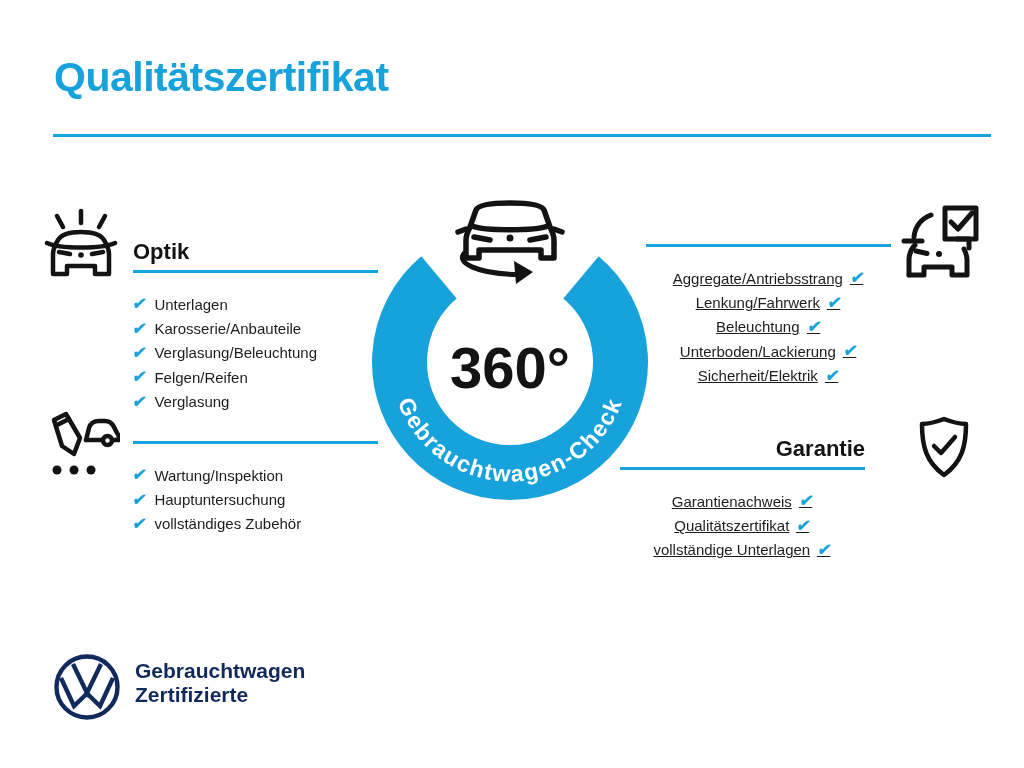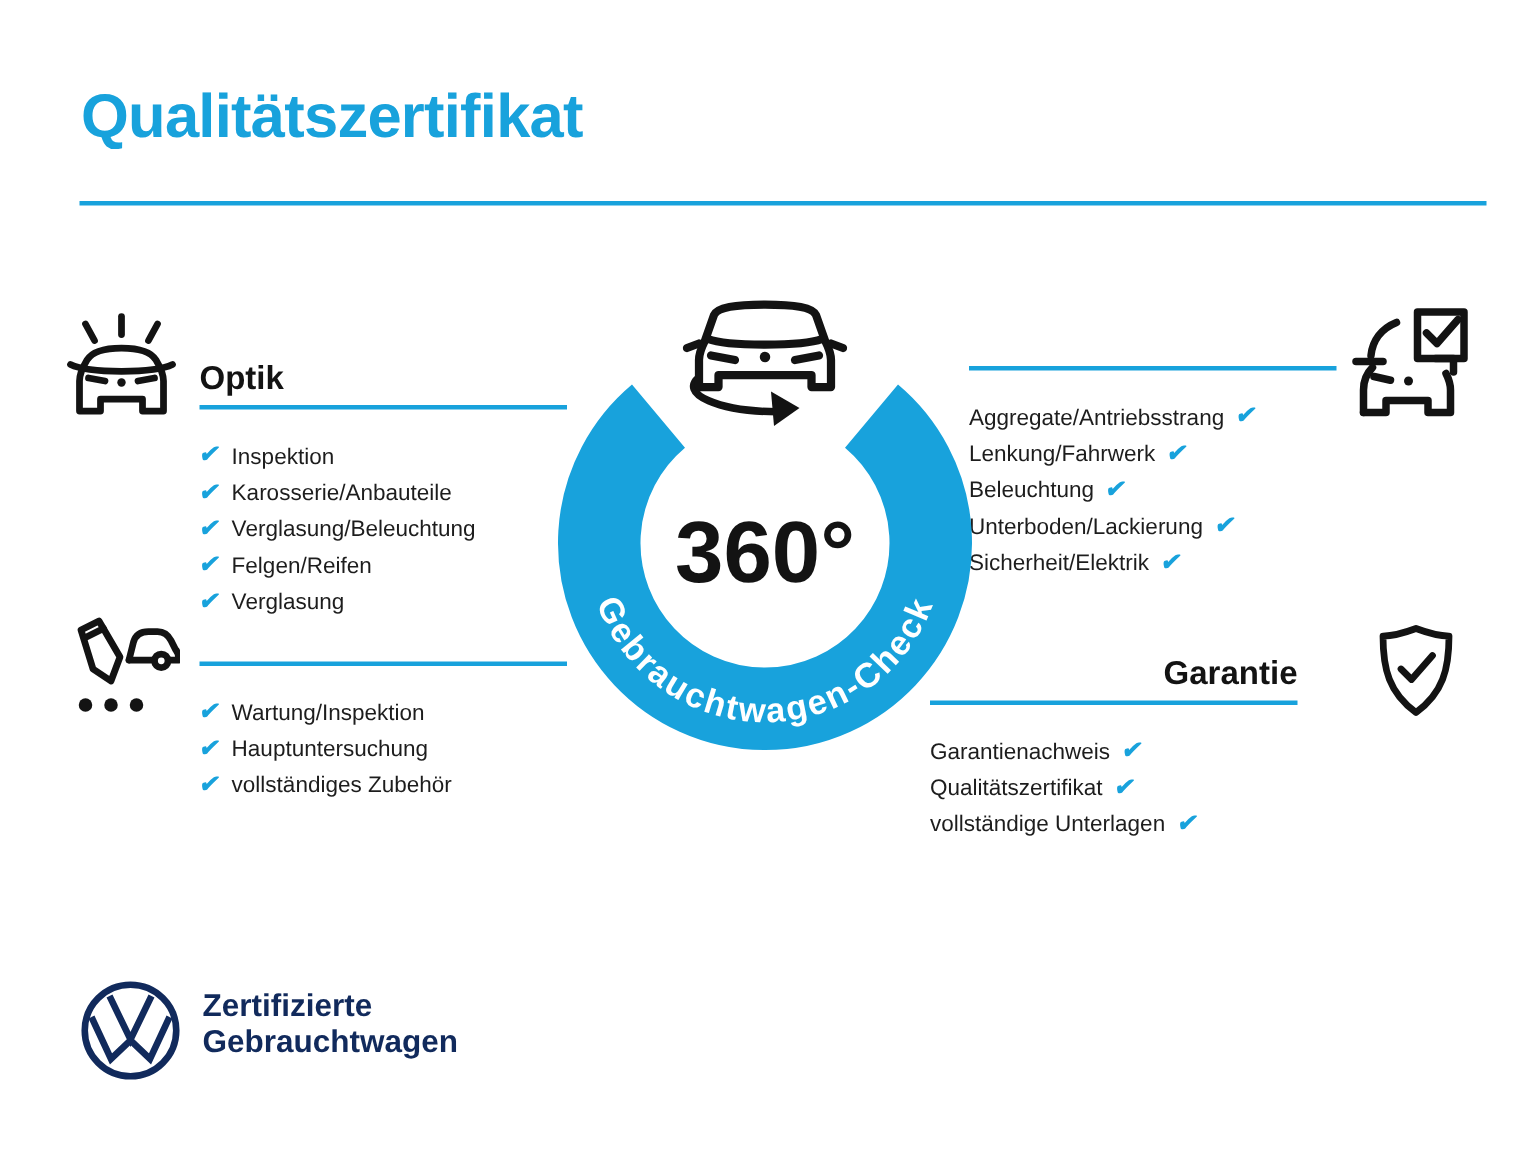--- a/index.html
+++ b/index.html
@@ -21,21 +21,21 @@
   }
 
   .icon{position:absolute;}
 
   .section{position:absolute;width:245px;}
   .section .heading{font-size:22px;font-weight:bold;color:var(--ink);line-height:26px;}
   .section .rule{height:3px;background:var(--accent);margin-top:5px;}
   .section ul{list-style:none;margin:19px 0 0 0;padding:0;}
   .section li{display:flex;align-items:center;gap:8px;height:24.4px;font-size:15px;color:#1d1d1d;}
   .section.right{text-align:right;}
-  .section.right li{justify-content:flex-start;}
+  .section.right li{justify-content:center;text-decoration:underline;}
   .check{color:var(--accent);font-weight:bold;font-size:16px;transform:skewX(-10deg);line-height:1;}
 
   #section-optik{left:133px;top:239px;}
   #section-technik{left:646px;top:239px;}
   #section-wartung{left:133px;top:436px;}
   #section-garantie{left:620px;top:436px;}
 
   #icon-optik{left:44px;top:206px;}
   #icon-wartung{left:44px;top:410px;}
   #icon-technik{left:901px;top:205px;}
@@ -72,21 +72,21 @@
     </g>
     <circle cx="37" cy="49" r="2.8" fill="#131313"></circle>
   </svg>
 
   <div class="section left" id="section-optik">
     <div class="heading">Optik</div>
     <div class="rule"></div>
     <ul>
       <li>
           <span class="check">✔</span>
-          <span>Inspektion</span>
+          <span>Unterlagen</span>
         </li>
       <li>
           <span class="check">✔</span>
           <span>Karosserie/Anbauteile</span>
         </li>
       <li>
           <span class="check">✔</span>
           <span>Verglasung/Beleuchtung</span>
         </li>
       <li>
@@ -225,17 +225,17 @@
   </svg>
 
   <svg class="footer-logo" width="70" height="70" viewBox="0 0 70 70">
     <g fill="none" stroke="#112A5C" stroke-width="4.4" stroke-linejoin="miter">
       <circle cx="35" cy="35" r="30.5"></circle>
       <path d="M 21 12 L 35 41 L 49 12"></path>
       <path d="M 9 26 L 22 54 L 35 41.5 L 48 54 L 61 26"></path>
     </g>
   </svg>
   <div class="brand-text">
+    <div>Gebrauchtwagen</div>
     <div>Zertifizierte</div>
-    <div>Gebrauchtwagen</div>
   </div>
 
 </div>
 
 </body></html>

